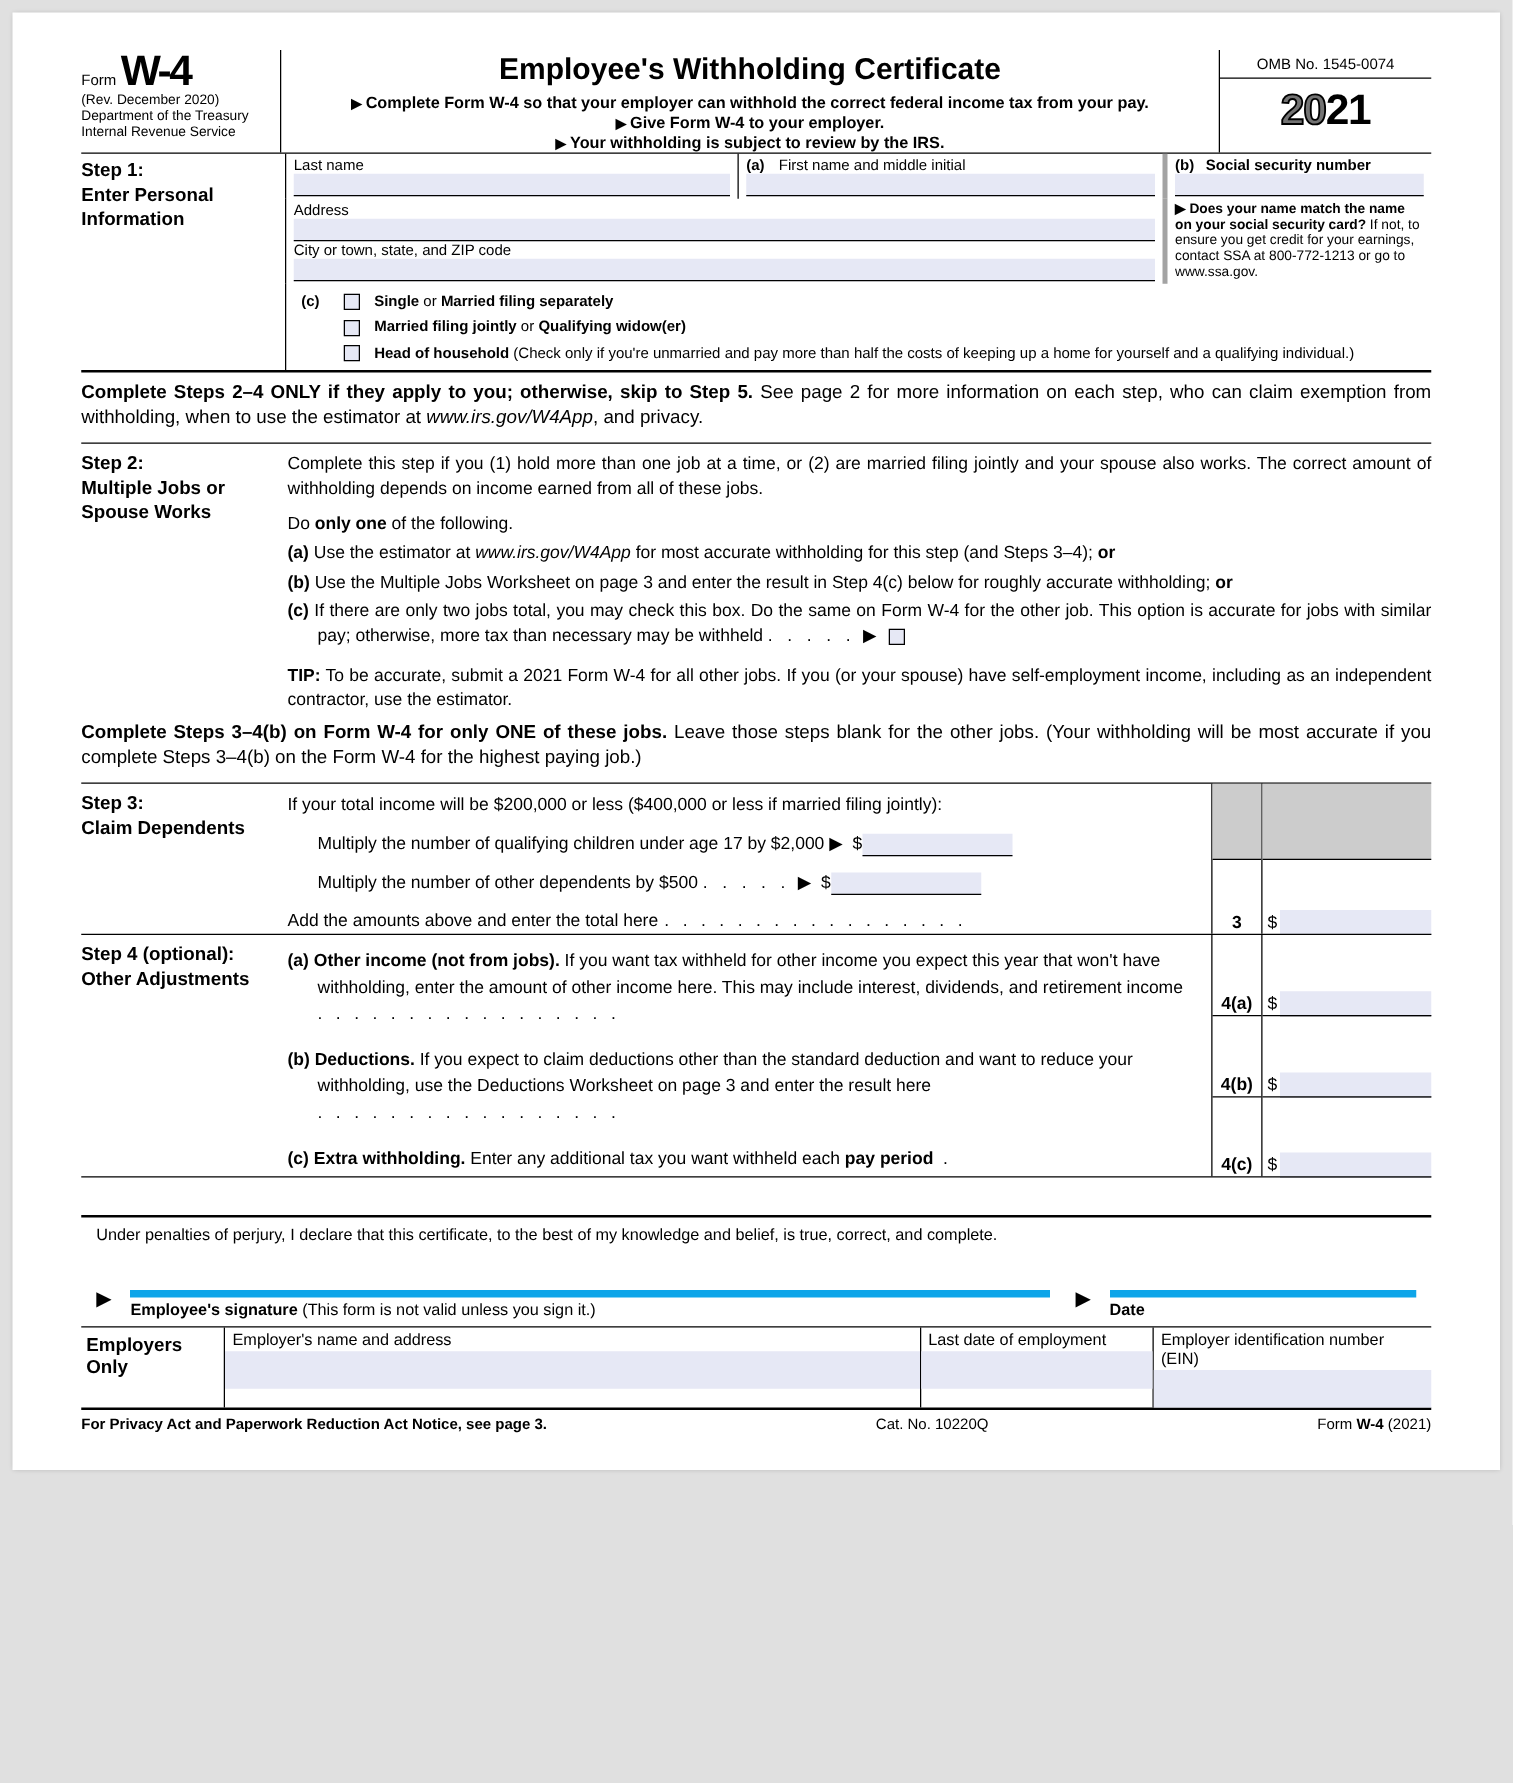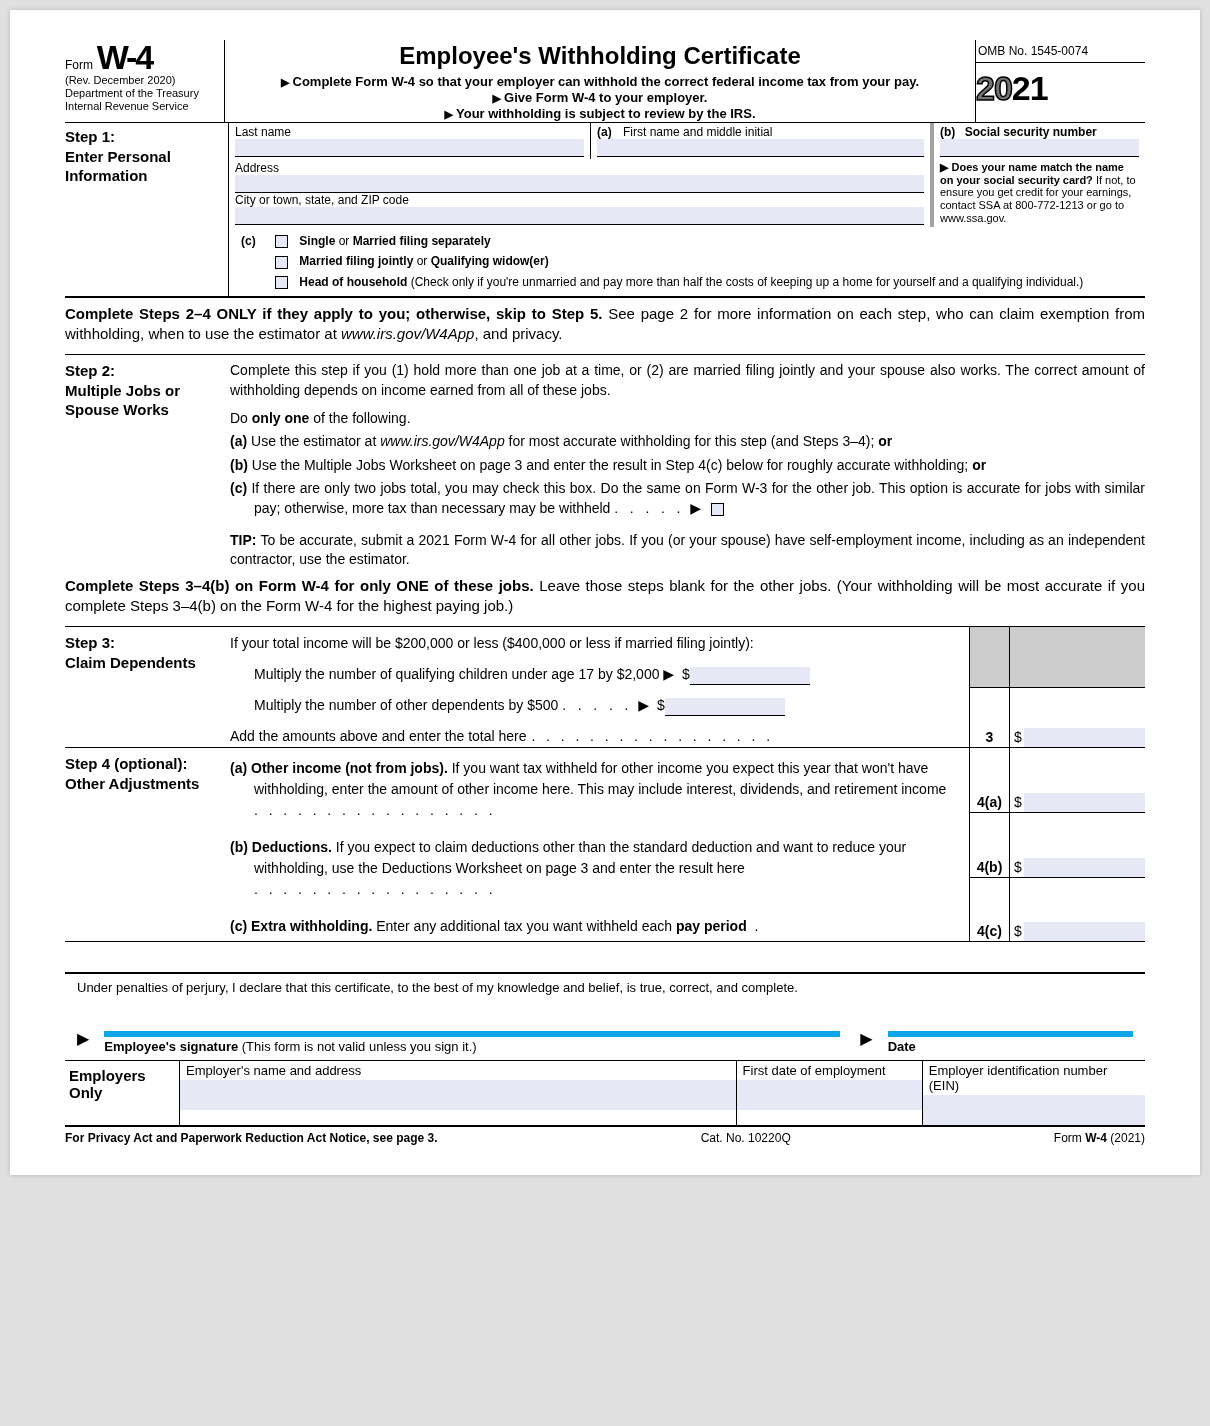--- a/index.html
+++ b/index.html
@@ -45,21 +45,21 @@
   .hdr-mid h1 {
     font-size: 24px;
     margin: 2px 0 4px 0;
     font-weight: bold;
   }
   .hdr-mid .line { font-size: 13px; font-weight: bold; margin: 1px 0; }
   .arrow::before { content: "▶ "; font-size: 11px; }
   .hdr-right {
     width: 170px;
     border-left: 1px solid #000;
-    text-align: left;
+    text-align: center;
   }
   .omb { font-size: 12px; padding: 4px 2px; border-bottom: 1px solid #000;}
   .year {
     font-family: "Arial Black", Arial, sans-serif;
     font-size: 34px;
     font-weight: 900;
     letter-spacing: -1px;
     padding-top: 6px;
   }
   .year .outline {
@@ -277,21 +277,21 @@
       <div style="margin-top:8px;">
         <span>Do </span><b>only one</b><span> of the following.</span>
       </div>
       <div class="opt">
         <b>(a)</b><span> Use the estimator at </span><i>www.irs.gov/W4App</i><span> for most accurate withholding for this step (and Steps 3–4); </span><b>or</b>
       </div>
       <div class="opt">
         <b>(b)</b><span> Use the Multiple Jobs Worksheet on page 3 and enter the result in Step 4(c) below for roughly accurate withholding; </span><b>or</b>
       </div>
       <div class="opt">
-        <b>(c)</b><span> If there are only two jobs total, you may check this box. Do the same on Form W-3 for the other job. This option is accurate for jobs with similar pay; otherwise, more tax than necessary may be withheld</span><span class="dots-short"></span>
+        <b>(c)</b><span> If there are only two jobs total, you may check this box. Do the same on Form W-4 for the other job. This option is accurate for jobs with similar pay; otherwise, more tax than necessary may be withheld</span><span class="dots-short"></span>
         <span style="margin-left:6px;">▶</span>
         <span class="inline-cb"></span>
       </div>
       <div style="margin-top:12px;">
         <b>TIP:</b><span> To be accurate, submit a 2021 Form W-4 for all other jobs. If you (or your spouse) have self-employment income, including as an independent contractor, use the estimator.</span>
       </div>
     </div>
   </div>
 
   <div class="plaintext">
@@ -387,21 +387,21 @@
     </div>
   </div>
 
   <div class="emp-block">
     <div class="emp-left">Employers Only</div>
     <div class="emp-cell" style="flex:3;">
       <div class="lbl">Employer's name and address</div>
       <div class="blue"></div>
     </div>
     <div class="emp-cell" style="flex:1;">
-      <div class="lbl">First date of employment</div>
+      <div class="lbl">Last date of employment</div>
       <div class="blue"></div>
     </div>
     <div class="emp-cell" style="flex:1.2;border-right:none;">
       <div class="lbl">Employer identification number (EIN)</div>
       <div class="blue"></div>
     </div>
   </div>
 
   <div class="footer">
     <b>For Privacy Act and Paperwork Reduction Act Notice, see page 3.</b>

